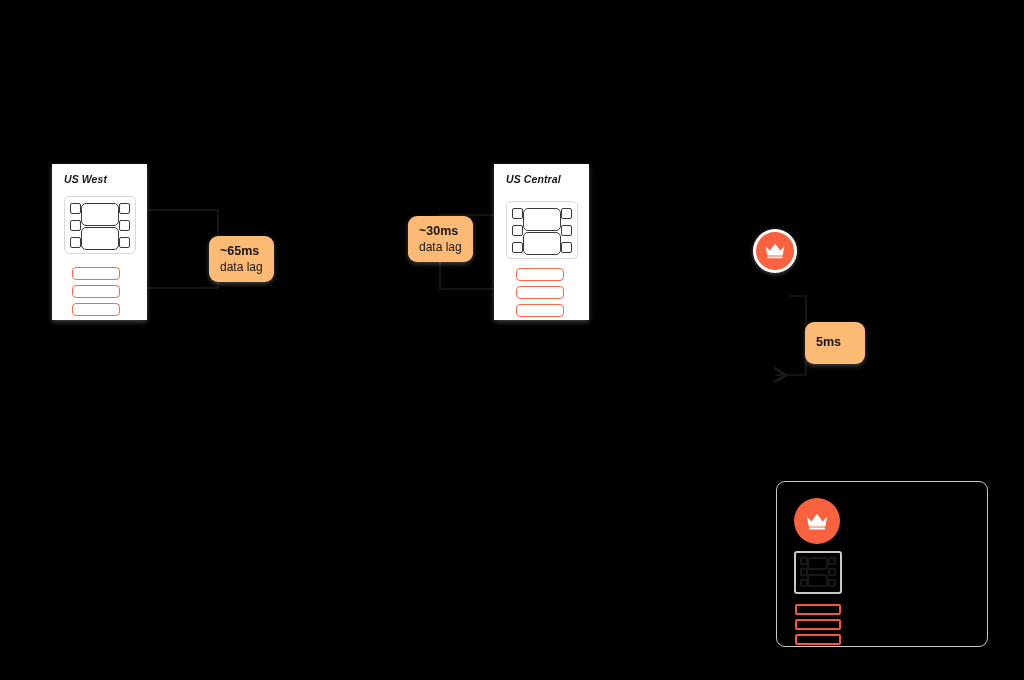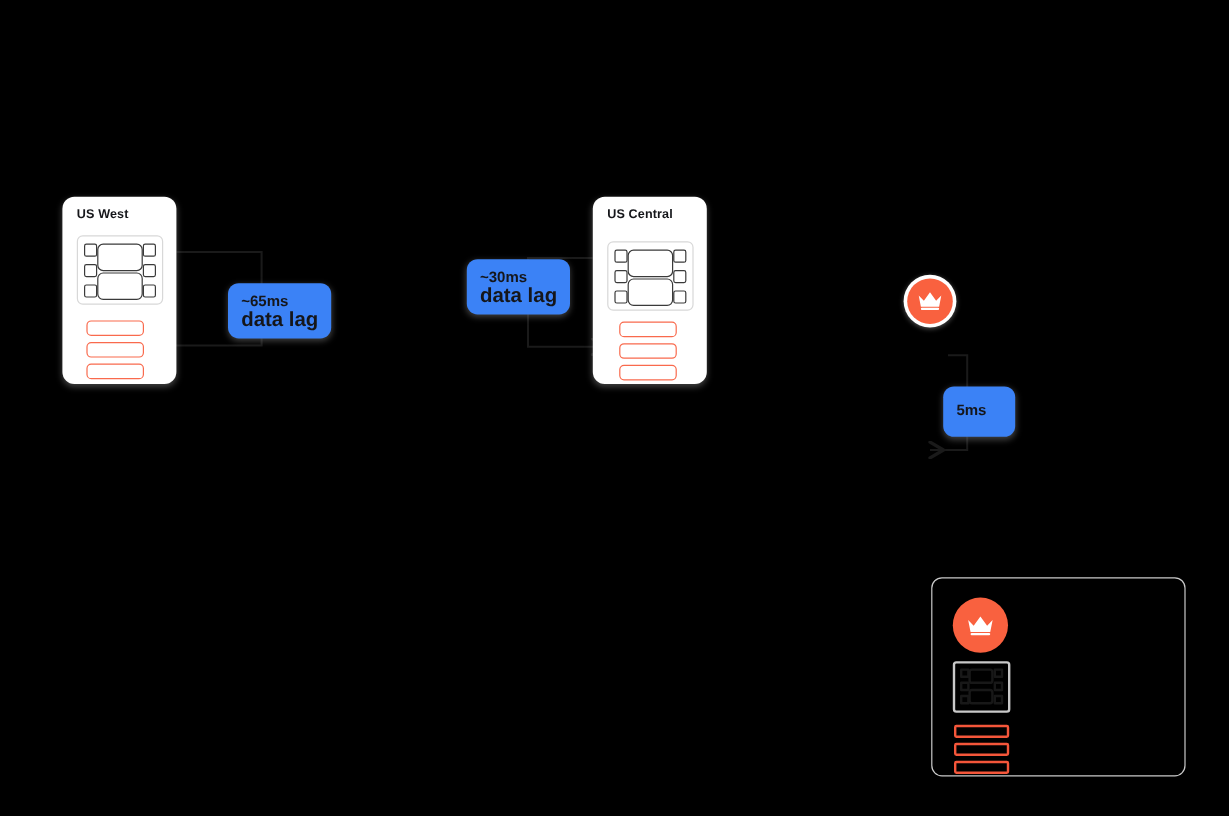--- a/index.html
+++ b/index.html
@@ -20,23 +20,24 @@
     position: absolute;
     left: 0; top: 0;
     width: 1024px;
     height: 680px;
   }
 
   
   .node {
     position: absolute;
     background: #ffffff;
-    border-radius: 10px;
+    border-radius: 0;
     box-shadow: 0 2px 5px rgba(120,120,120,0.55);
     z-index: 4;
+    font-style: italic;
   }
   .node-title {
     position: absolute;
     left: 12px;
     top: 9px;
     font-size: 10.5px;
     font-weight: bold;
     color: #15161a;
     letter-spacing: 0.1px;
     white-space: nowrap;
@@ -99,37 +100,38 @@
     left: 3px; top: 3px;
     width: 38px; height: 38px;
     border-radius: 50%;
     background: #f9613f;
   }
   .crown-badge svg { position: absolute; left: 11px; top: 13px; }
 
   
   .callout {
     position: absolute;
-    background: #3b82f6;
+    background: #fdba74;
     border-radius: 9px;
     box-shadow: 0 2px 5px rgba(130,130,130,0.5);
     z-index: 6;
     box-sizing: border-box;
     padding: 7px 11px;
+    margin-left: 19px;
   }
   .callout .l1 {
     font-size: 12.5px;
     font-weight: bold;
     color: #15161a;
     line-height: 16px;
     white-space: nowrap;
   }
   .callout .l2 {
-    font-size: 17px;
-    font-weight: bold;
+    font-size: 12px;
+    font-weight: normal;
     color: #15161a;
     line-height: 16px;
     white-space: nowrap;
   }
 
   
   svg.wires {
     position: absolute;
     left: 0; top: 0;
     width: 1024px; height: 680px;

